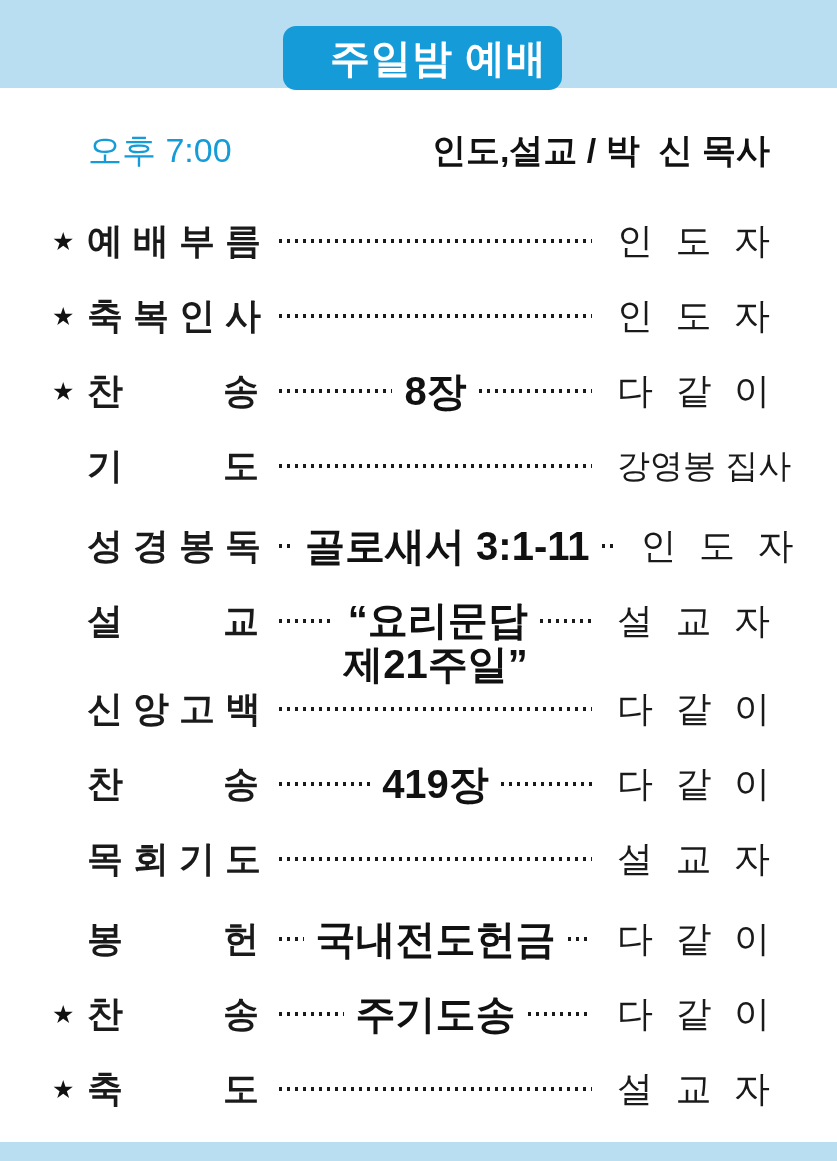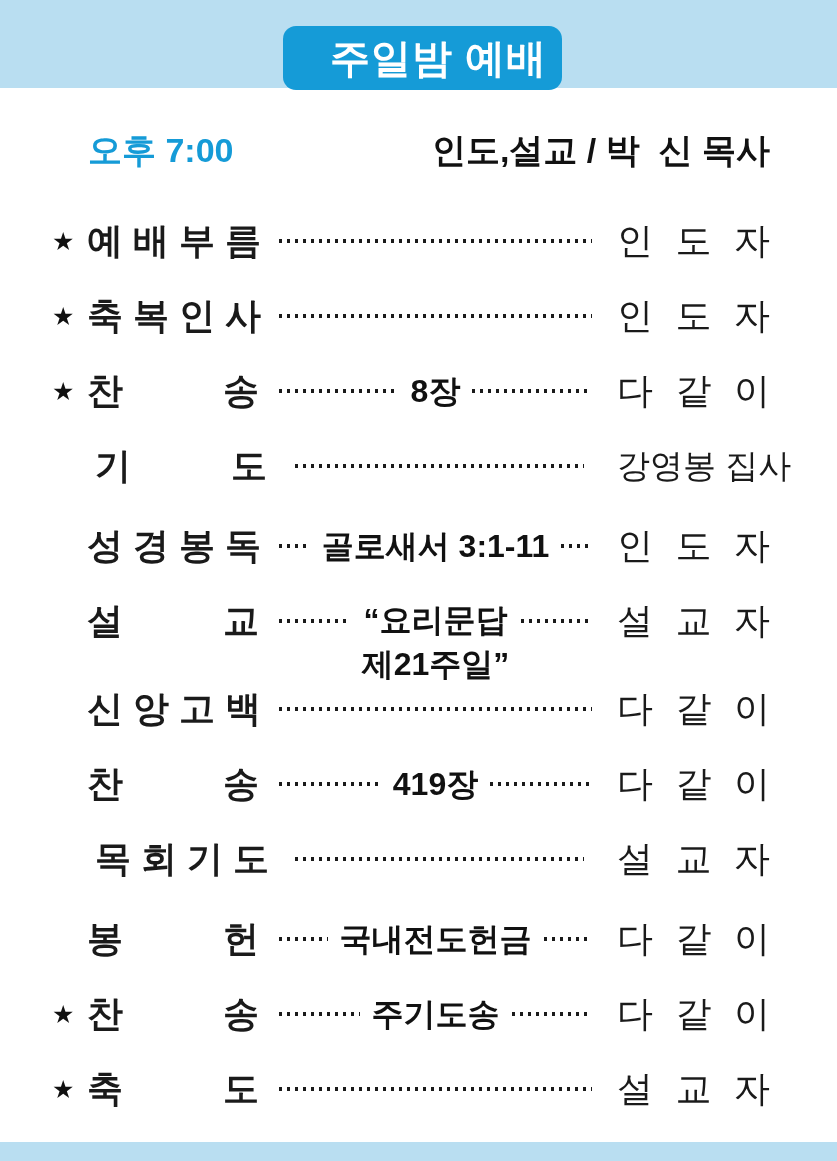--- a/index.html
+++ b/index.html
@@ -39,39 +39,39 @@
     margin-top: 130px; 
     padding: 0 67px 0 88px;
     height: 40px;
     line-height: 40px;
     display: flex;
     justify-content: space-between;
     align-items: baseline;
   }
   .time-text {
     font-size: 34px;
-    font-weight: bold;
+    font-weight: normal;
   }
   .leader-line-text {
     font-size: 34px;
     font-weight: bold;
     color: #111111;
     white-space: pre;
   }
   .rows {
     margin-top: 48px;
     padding: 0 67px 0 52px;
   }
   .row {
     display: flex;
     align-items: center;
     min-height: 46px;
     margin-bottom: 29px;
   }
-  .row.mb34 { margin-bottom: 34px; gap: 8px; }
+  .row.mb34 { margin-bottom: 34px; }
   .row.mb16 { }
   .row.mb0  { margin-bottom: 0; }
   .star-col {
     width: 35px;
     font-size: 25px;
     line-height: 46px;
     height: 46px;
     color: #111111;
     flex: none;
   }
@@ -92,24 +92,24 @@
     min-width: 14px;
     height: 4px;
     align-self: center;
     background: repeating-linear-gradient(to right, #1a1a1a 0 3px, transparent 3px 8px);
   }
   .leader.l-solo  { margin: 0 25px 0 20px; }
   .leader.l-left  { margin: 0 12px 0 20px; }
   .leader.l-right { margin: 0 25px 0 12px; }
   .center-col {
     flex: none;
-    font-size: 32px;
+    font-size: 40px;
     font-weight: bold;
     line-height: 46px;
-    text-align: center;
+    text-align: right;
     white-space: pre-line;
     color: #111111;
   }
   .right-col {
     width: 153px;
     font-size: 36px;
     line-height: 46px;
     text-align: justify;
     text-align-last: justify;
     word-break: keep-all;

